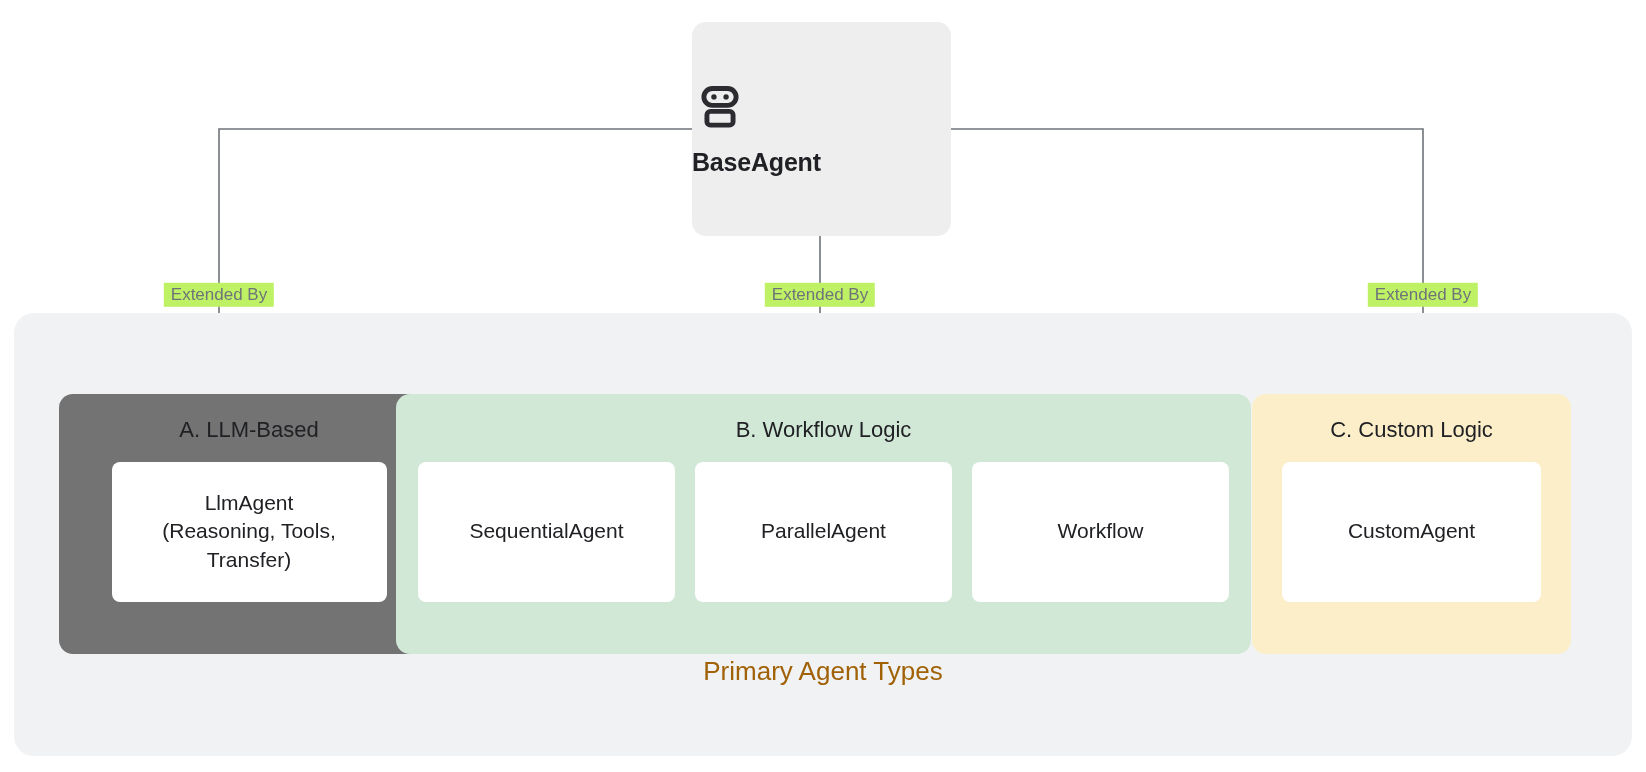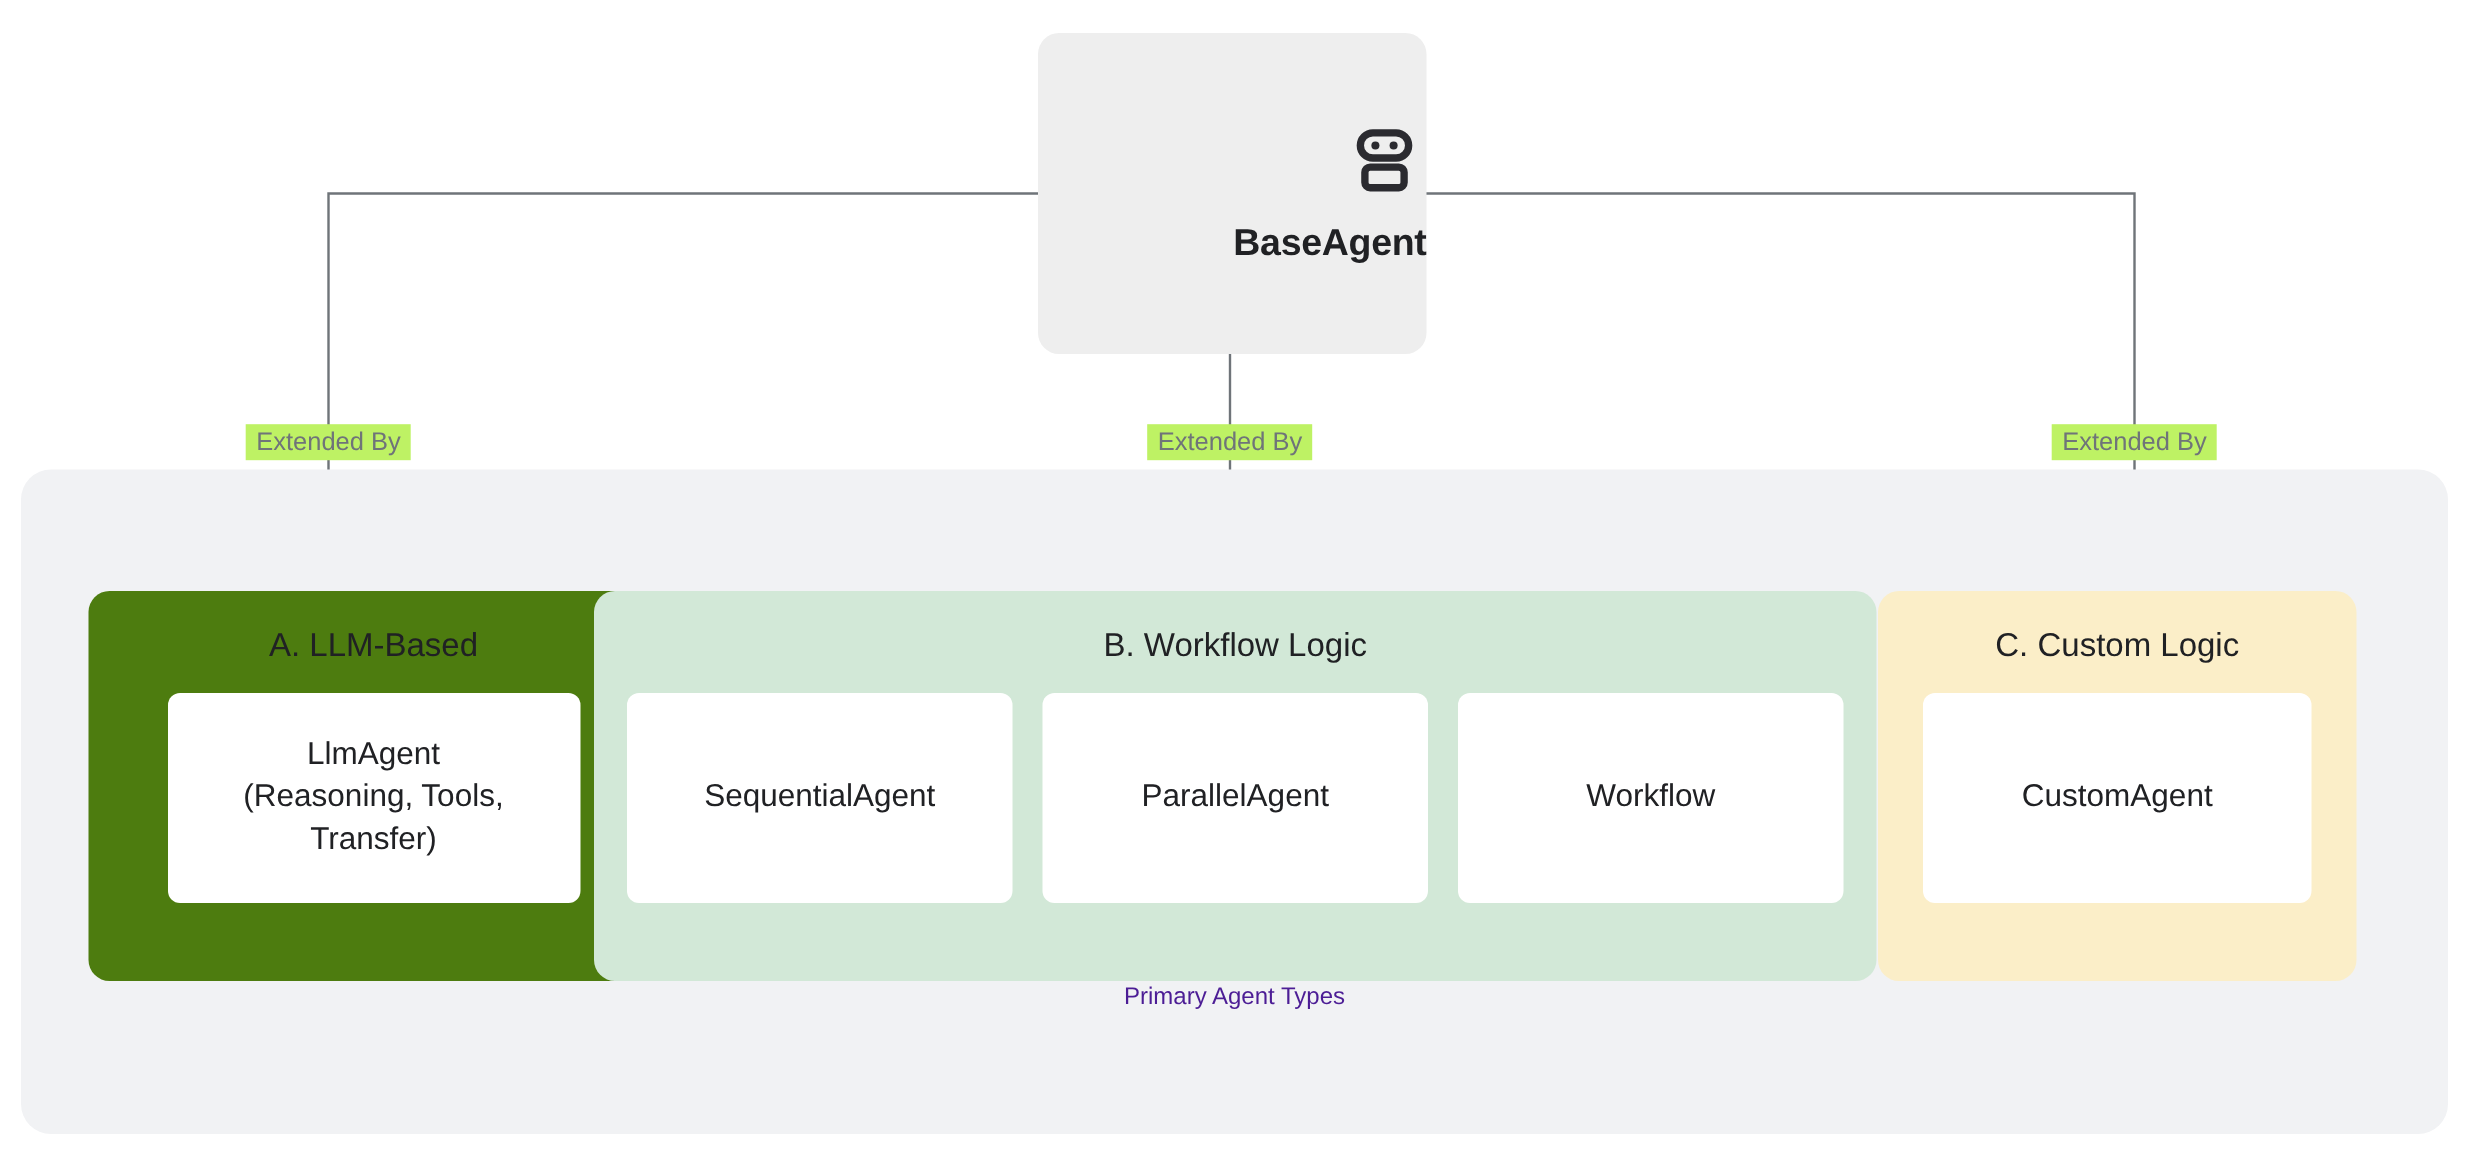--- a/index.html
+++ b/index.html
@@ -33,21 +33,21 @@
   .root-node {
     position: absolute;
     left: 692px;
     top: 22px;
     width: 259px;
     height: 214px;
     background: #eeeeee;
     border-radius: 14px;
     display: flex;
     flex-direction: column;
-    align-items: flex-end;
+    align-items: flex-start;
     justify-content: center;
     box-sizing: border-box;
   }
   .root-icon {
     width: 56px;
     height: 56px;
     display: block;
     margin-bottom: 10px;
   }
   .root-label {
@@ -79,22 +79,22 @@
     background: #f1f2f4;
     border-radius: 20px;
     box-sizing: border-box;
   }
   .group-caption {
     position: absolute;
     left: 0;
     right: 0;
     top: 343px;
     text-align: center;
-    font-size: 16px;
-    color: #4c1d95;
+    font-size: 26px;
+    color: #a16207;
   }
 
   
   .panel {
     position: absolute;
     border-radius: 14px;
     box-sizing: border-box;
     padding-top: 22px;
   }
   .panel-title {
@@ -126,21 +126,21 @@
     box-sizing: border-box;
     padding: 8px 10px;
   }
 
   
   #panel-llm {
     left: 59px;
     top: 394px;
     width: 380px;
     height: 260px;
-    background: #4d7c0f;
+    background: #737373;
   }
   #panel-llm .panel-cards { height: 162px; }
   #panel-llm .card { width: 275px; }
 
   
   #panel-workflow {
     left: 396px;
     top: 394px;
     width: 855px;
     height: 260px;

